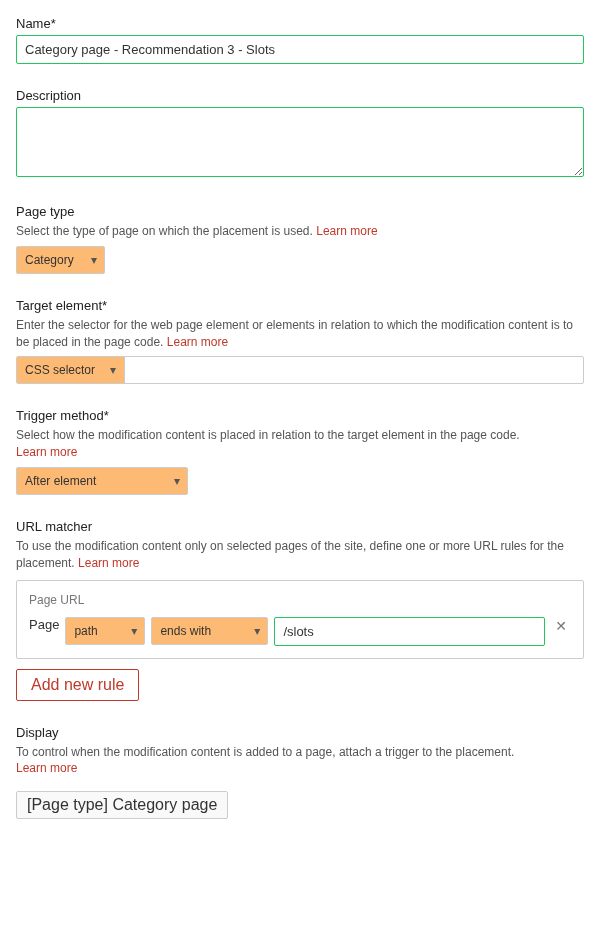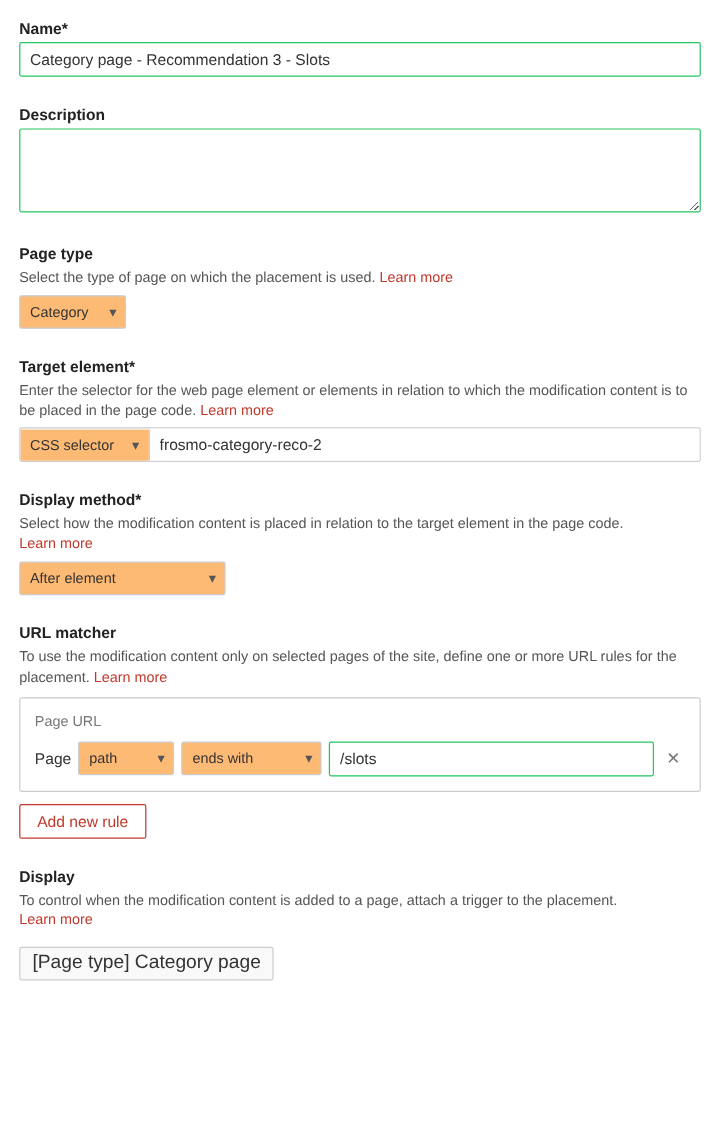--- a/index.html
+++ b/index.html
@@ -11,21 +11,21 @@
       width: 600px;
       min-height: 935px;
       padding: 16px 16px 32px 16px;
     }
 
     .section {
       margin-bottom: 24px;
     }
 
     .field-label {
-      font-weight: bold;
+      font-weight: normal;
       font-size: 13px;
       margin-bottom: 4px;
       color: #222;
     }
 
     .field-sublabel {
       font-size: 12px;
       color: #555;
       margin-bottom: 6px;
       line-height: 1.4;
@@ -127,21 +127,21 @@
     }
 
     .url-matcher-box .page-url-label {
       font-size: 12px;
       color: #777;
       margin-bottom: 10px;
     }
 
     .url-rule-row {
       display: flex;
-      align-items: center;
+      align-items: flex-start;
       gap: 6px;
     }
 
     .url-rule-row .page-label {
       font-size: 13px;
       color: #333;
       white-space: nowrap;
     }
 
     .url-rule-row .select-wrapper select {
@@ -166,21 +166,21 @@
       line-height: 1;
     }
 
     .add-rule-btn {
       margin-top: 10px;
       background: #fff;
       border: 1px solid #c0392b;
       color: #c0392b;
       border-radius: 2px;
       padding: 6px 14px;
-      font-size: 13px;
+      font-size: 16px;
       cursor: pointer;
     }
 
     .trigger-badge {
       display: inline-block;
       border: 1px solid #ccc;
       border-radius: 2px;
       padding: 4px 10px;
       font-size: 16px;
       color: #333;
@@ -226,26 +226,25 @@
     <a class="link" href="#">Learn more</a>
   </div>
   <div class="target-element-row">
     <div class="select-wrapper">
       <select>
         <option>CSS selector</option>
         <option>XPath</option>
         <option>ID</option>
       </select>
     </div>
-    <input type="text" value="frosmo-category-reco-2" style="">
-  </div>
-</div>
-
-<div class="section">
-  <div class="field-label">Display method*</div>
+  </div>
+</div>
+
+<div class="section">
+  <div class="field-label">Trigger method*</div>
   <div class="field-sublabel">
     <span>Select how the modification content is placed in relation to the target element in the page code.</span>
     <br>
     <a class="link" href="#">Learn more</a>
   </div>
   <div class="select-wrapper display-method-select">
     <select>
       <option>After element</option>
       <option>Before element</option>
       <option>Replace element</option>

